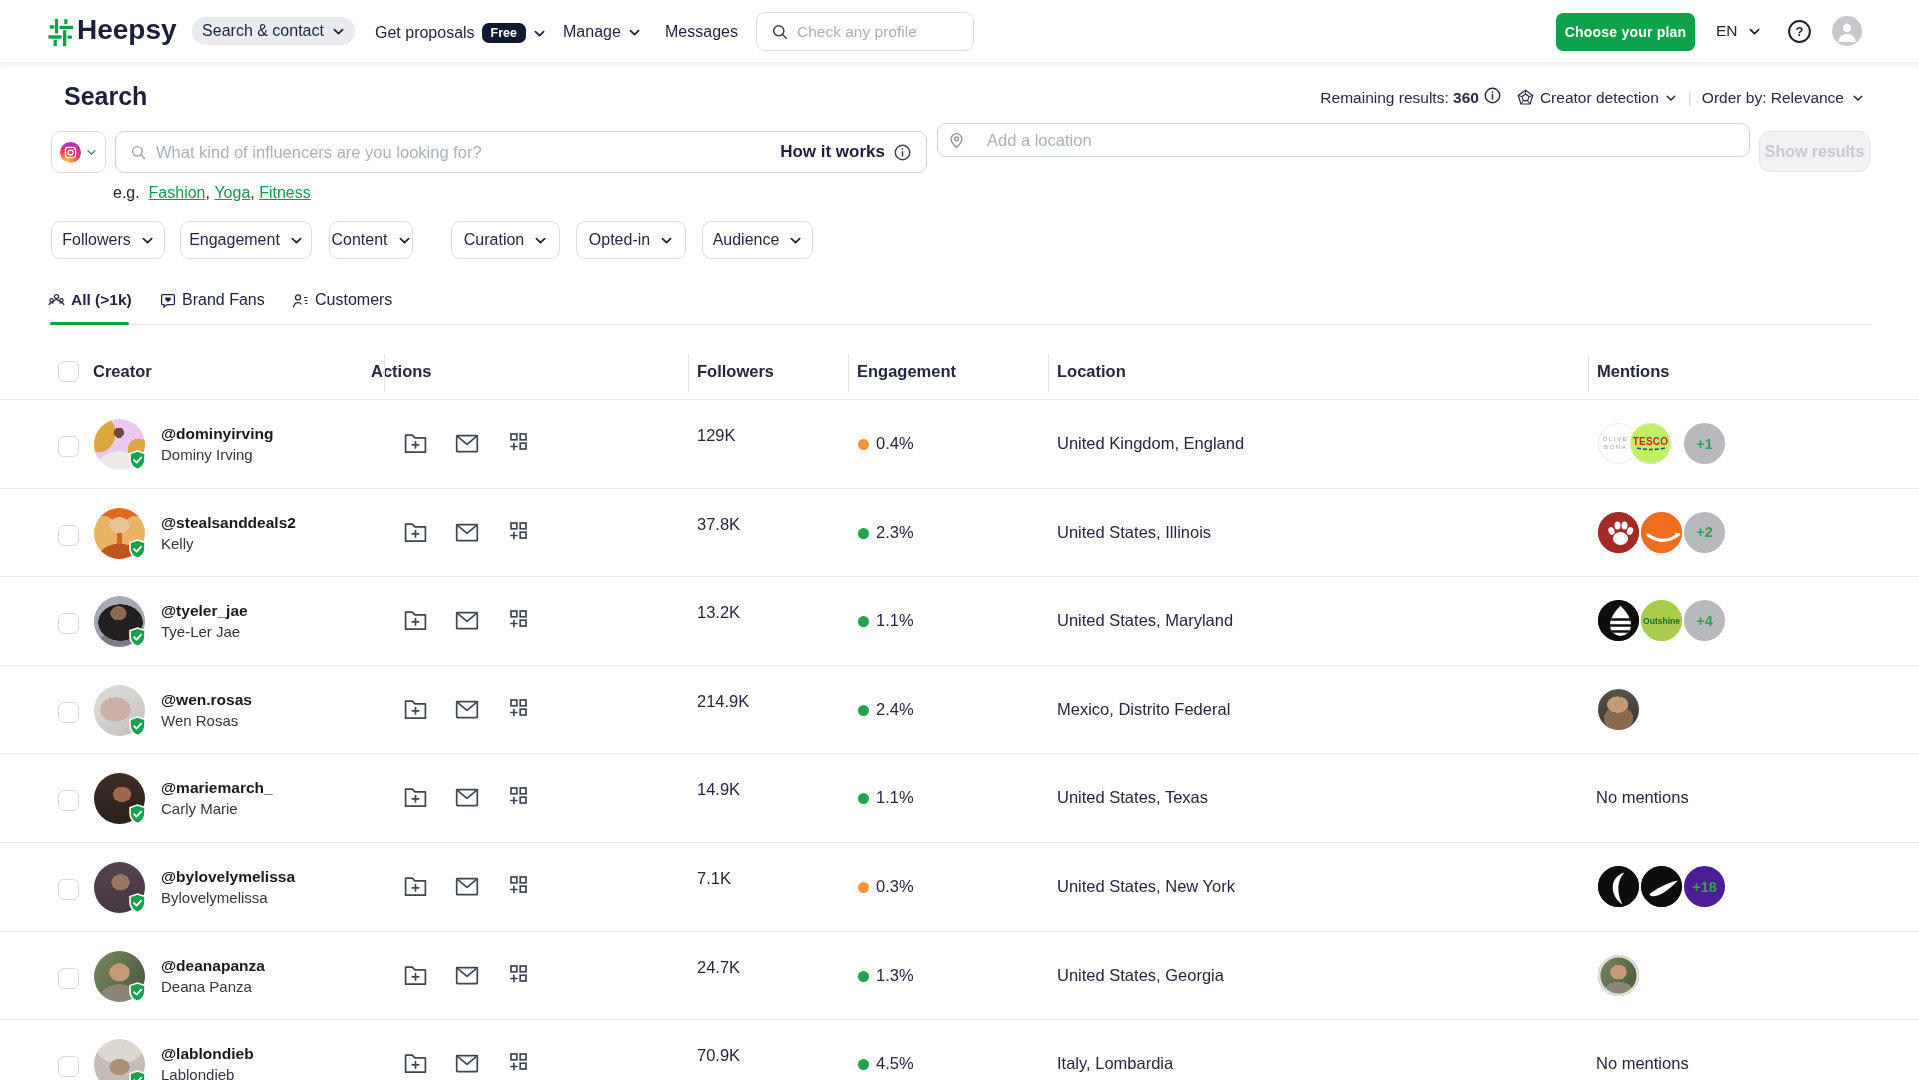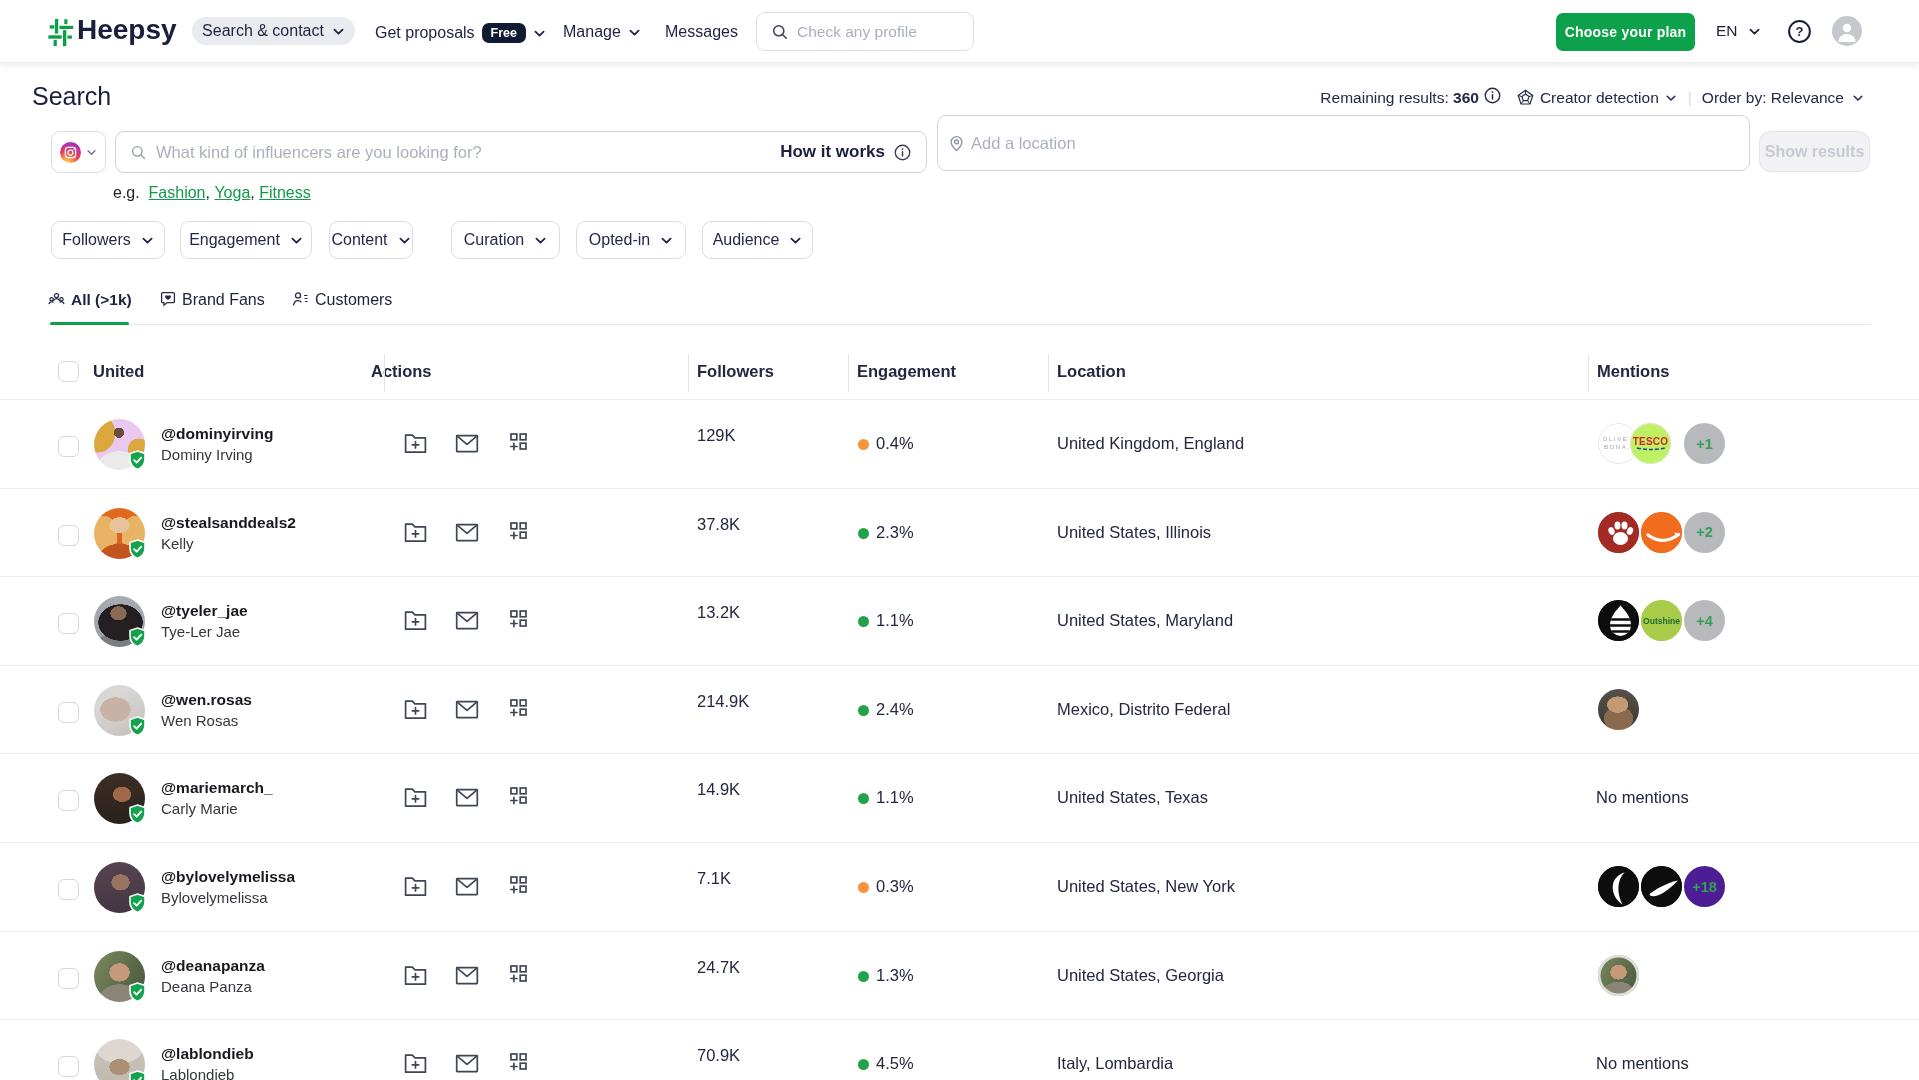--- a/index.html
+++ b/index.html
@@ -9,36 +9,36 @@
 .pill {position:absolute;left:192px;top:17px;width:163px;height:28px;border-radius:14px;background:#e9ebee;display:flex;align-items:center;justify-content:center;gap:8px;font-size:16px;color:#1e2240}
 .navlink {position:absolute;top:23px;font-size:16px;color:#1e2240;display:flex;align-items:center;gap:7px}
 .free {background:#101b33;color:#fff;font-size:12.5px;font-weight:bold;padding:3px 9px;border-radius:7px}
 .nsearch {position:absolute;left:756px;top:12px;width:218px;height:39px;border:1px solid #d9dee4;border-radius:9px;display:flex;align-items:center;padding-left:15px;gap:9px}
 .nsearch span {color:#a9b0ba;font-size:15.5px}
 .plan {position:absolute;left:1556px;top:13px;width:139px;height:38px;background:#0da14b;border-radius:7px;color:#fff;font-size:14px;font-weight:bold;display:flex;align-items:center;justify-content:center;letter-spacing:0.2px}
 .en {position:absolute;left:1716px;top:22px;font-size:15.5px;color:#1a1f33;display:flex;align-items:center;gap:10px}
 .help {position:absolute;left:1787px;top:19px}
 .uav {position:absolute;left:1832px;top:16px}
 
-.h1 {position:absolute;left:32px;top:82px;font-size:25px;font-weight:normal;color:#1b1f3c}
+.h1 {position:absolute;left:64px;top:82px;font-size:25px;font-weight:bold;color:#1b1f3c}
 .meta {position:absolute;top:87px;right:55px;display:flex;align-items:center;font-size:15.5px;color:#242947;white-space:nowrap}
 
 .psel {position:absolute;left:51px;top:131px;width:55px;height:42px;border:1px solid #d9dce1;border-radius:9px;display:flex;align-items:center;justify-content:center;gap:5px}
 .sinput {position:absolute;left:115px;top:131px;width:812px;height:42px;border:1px solid #ccd6df;border-radius:9px;display:flex;align-items:center;padding:0 15px;gap:10px}
 .sinput .ph {color:#aab1bc;font-size:16.5px}
 .hiw {margin-left:auto;display:flex;align-items:center;gap:9px;font-size:17px;font-weight:bold;color:#1b1f3c}
-.linput {position:absolute;left:937px;top:115px;width:813px;height:56px;border:1px solid #ccd6df;border-radius:9px;display:flex;align-items:center;padding:0 11px;gap:7px}
+.linput {position:absolute;left:937px;top:123px;width:813px;height:34px;border:1px solid #ccd6df;border-radius:9px;display:flex;align-items:center;padding:0 11px;gap:23px}
 .linput .ph {color:#aab1bc;font-size:16.5px}
 .showres {position:absolute;left:1759px;top:131px;width:111px;height:41px;background:#f2f2f4;border:1px solid #e5e5e9;border-radius:11px;display:flex;align-items:center;justify-content:center;font-size:16px;font-weight:bold;color:#c7c9d3}
 .eg {position:absolute;left:113px;top:184px;font-size:16px;color:#242526}
 .eg a {color:#13994d;text-decoration:underline}
 
 .fbtn {position:absolute;top:221px;height:38px;border:1px solid #d9dce1;border-radius:9px;display:flex;align-items:center;justify-content:center;gap:10px;font-size:16px;color:#242947}
 
-.tab {position:absolute;top:291px;display:flex;align-items:flex-start;gap:6px;font-size:16px;color:#20253f;white-space:nowrap}
+.tab {position:absolute;top:291px;display:flex;align-items:flex-end;gap:6px;font-size:16px;color:#20253f;white-space:nowrap}
 .tabline {position:absolute;left:48px;top:324px;width:1823px;height:1px;background:#e8e8e8}
 .tabgreen {position:absolute;left:50px;top:321.5px;width:79px;height:3.5px;background:#0ca04a;border-radius:2px}
 
 .thead {position:absolute;left:0;top:352px;width:1919px;height:48px;font-weight:bold;font-size:16.5px;color:#23273f}
 .th {position:absolute;top:10px}
 .vsep {position:absolute;top:2px;height:38px;width:1px;background:#e5e5e5}
 .cb {position:absolute;width:21px;height:21px;border:1.6px solid #d4d7db;border-radius:6px;background:#fff}
 
 .row {position:absolute;left:0;width:1919px;height:88.6px;border-bottom:1px solid #ececec}
 .row .avatar {position:absolute;left:94px;top:19px;width:51px;height:51px;border-radius:50%}
@@ -194,21 +194,21 @@
 <div class="tab" style="left:292px"><svg width="17" height="16" viewBox="0 0 17 16" fill="none" stroke="#242947" stroke-width="1.3">
       <circle cx="6" cy="4.4" r="2.5"></circle>
       <path d="M1.5 14.4 C2 11.2 3.8 9.6 6 9.6 C7.4 9.6 8.6 10.2 9.4 11.3"></path>
       <path d="M12 4.5 H15.5 M12.5 7.5 H15.5 M13 10.5 H15.5" stroke-width="1.2"></path>
     </svg> Customers</div>
 <div class="tabline"></div>
 <div class="tabgreen"></div>
 
 <div class="thead">
   <div class="cb" style="left:58px;top:9px"></div>
-  <div class="th" style="left:93px">United</div>
+  <div class="th" style="left:93px">Creator</div>
   <div class="th" style="left:371px">Actions</div>
   <div class="th" style="left:697px">Followers</div>
   <div class="th" style="left:857px">Engagement</div>
   <div class="th" style="left:1057px">Location</div>
   <div class="th" style="left:1597px">Mentions</div>
   <div class="vsep" style="left:384px"></div>
   <div class="vsep" style="left:688px"></div>
   <div class="vsep" style="left:848px"></div>
   <div class="vsep" style="left:1048px"></div>
   <div class="vsep" style="left:1588px"></div>

